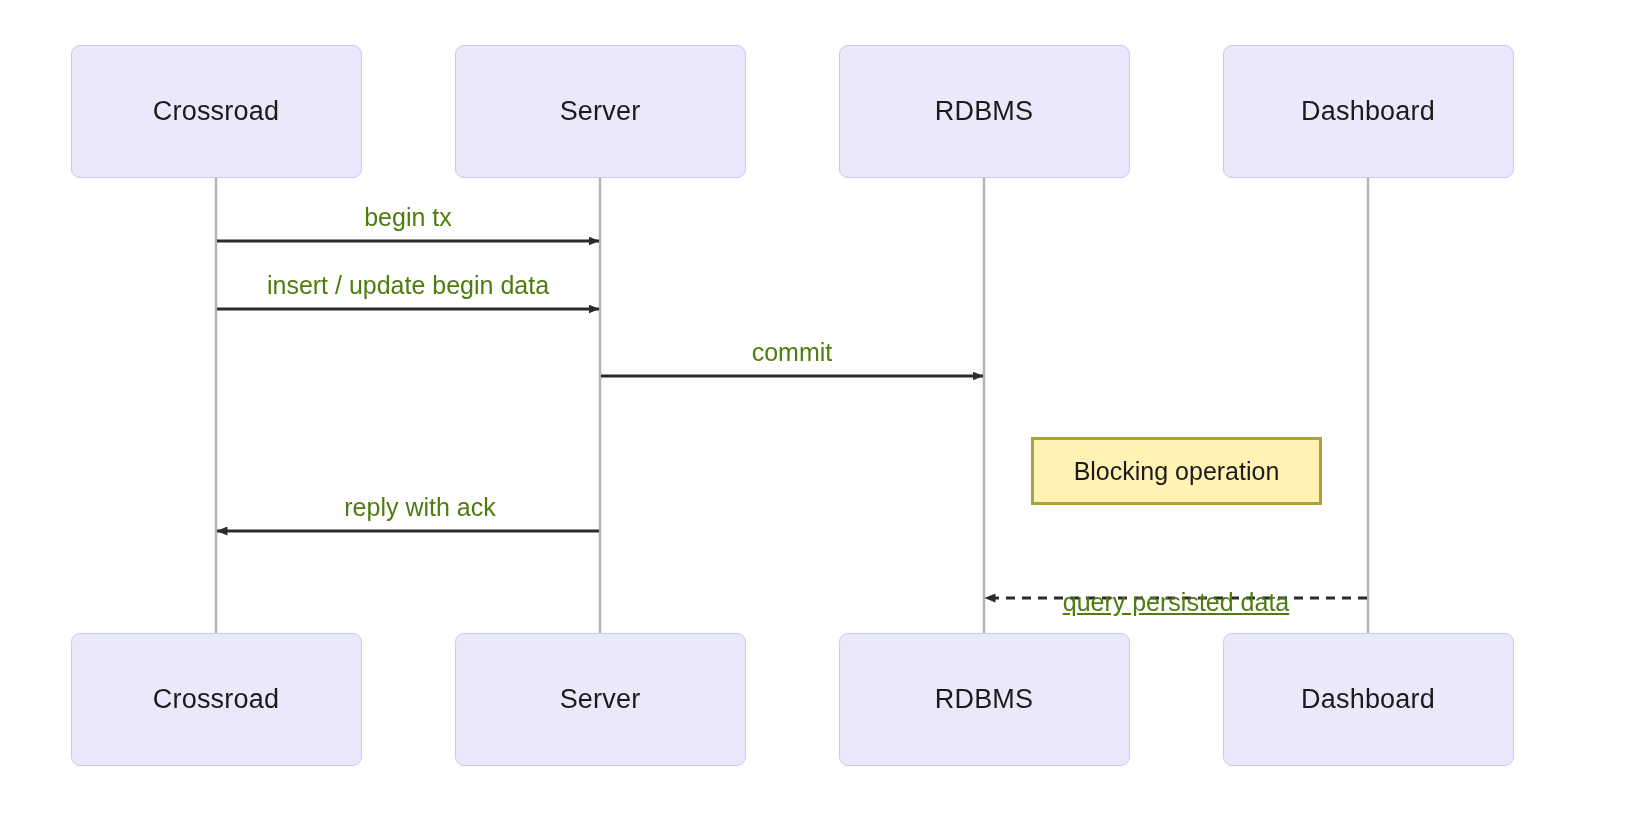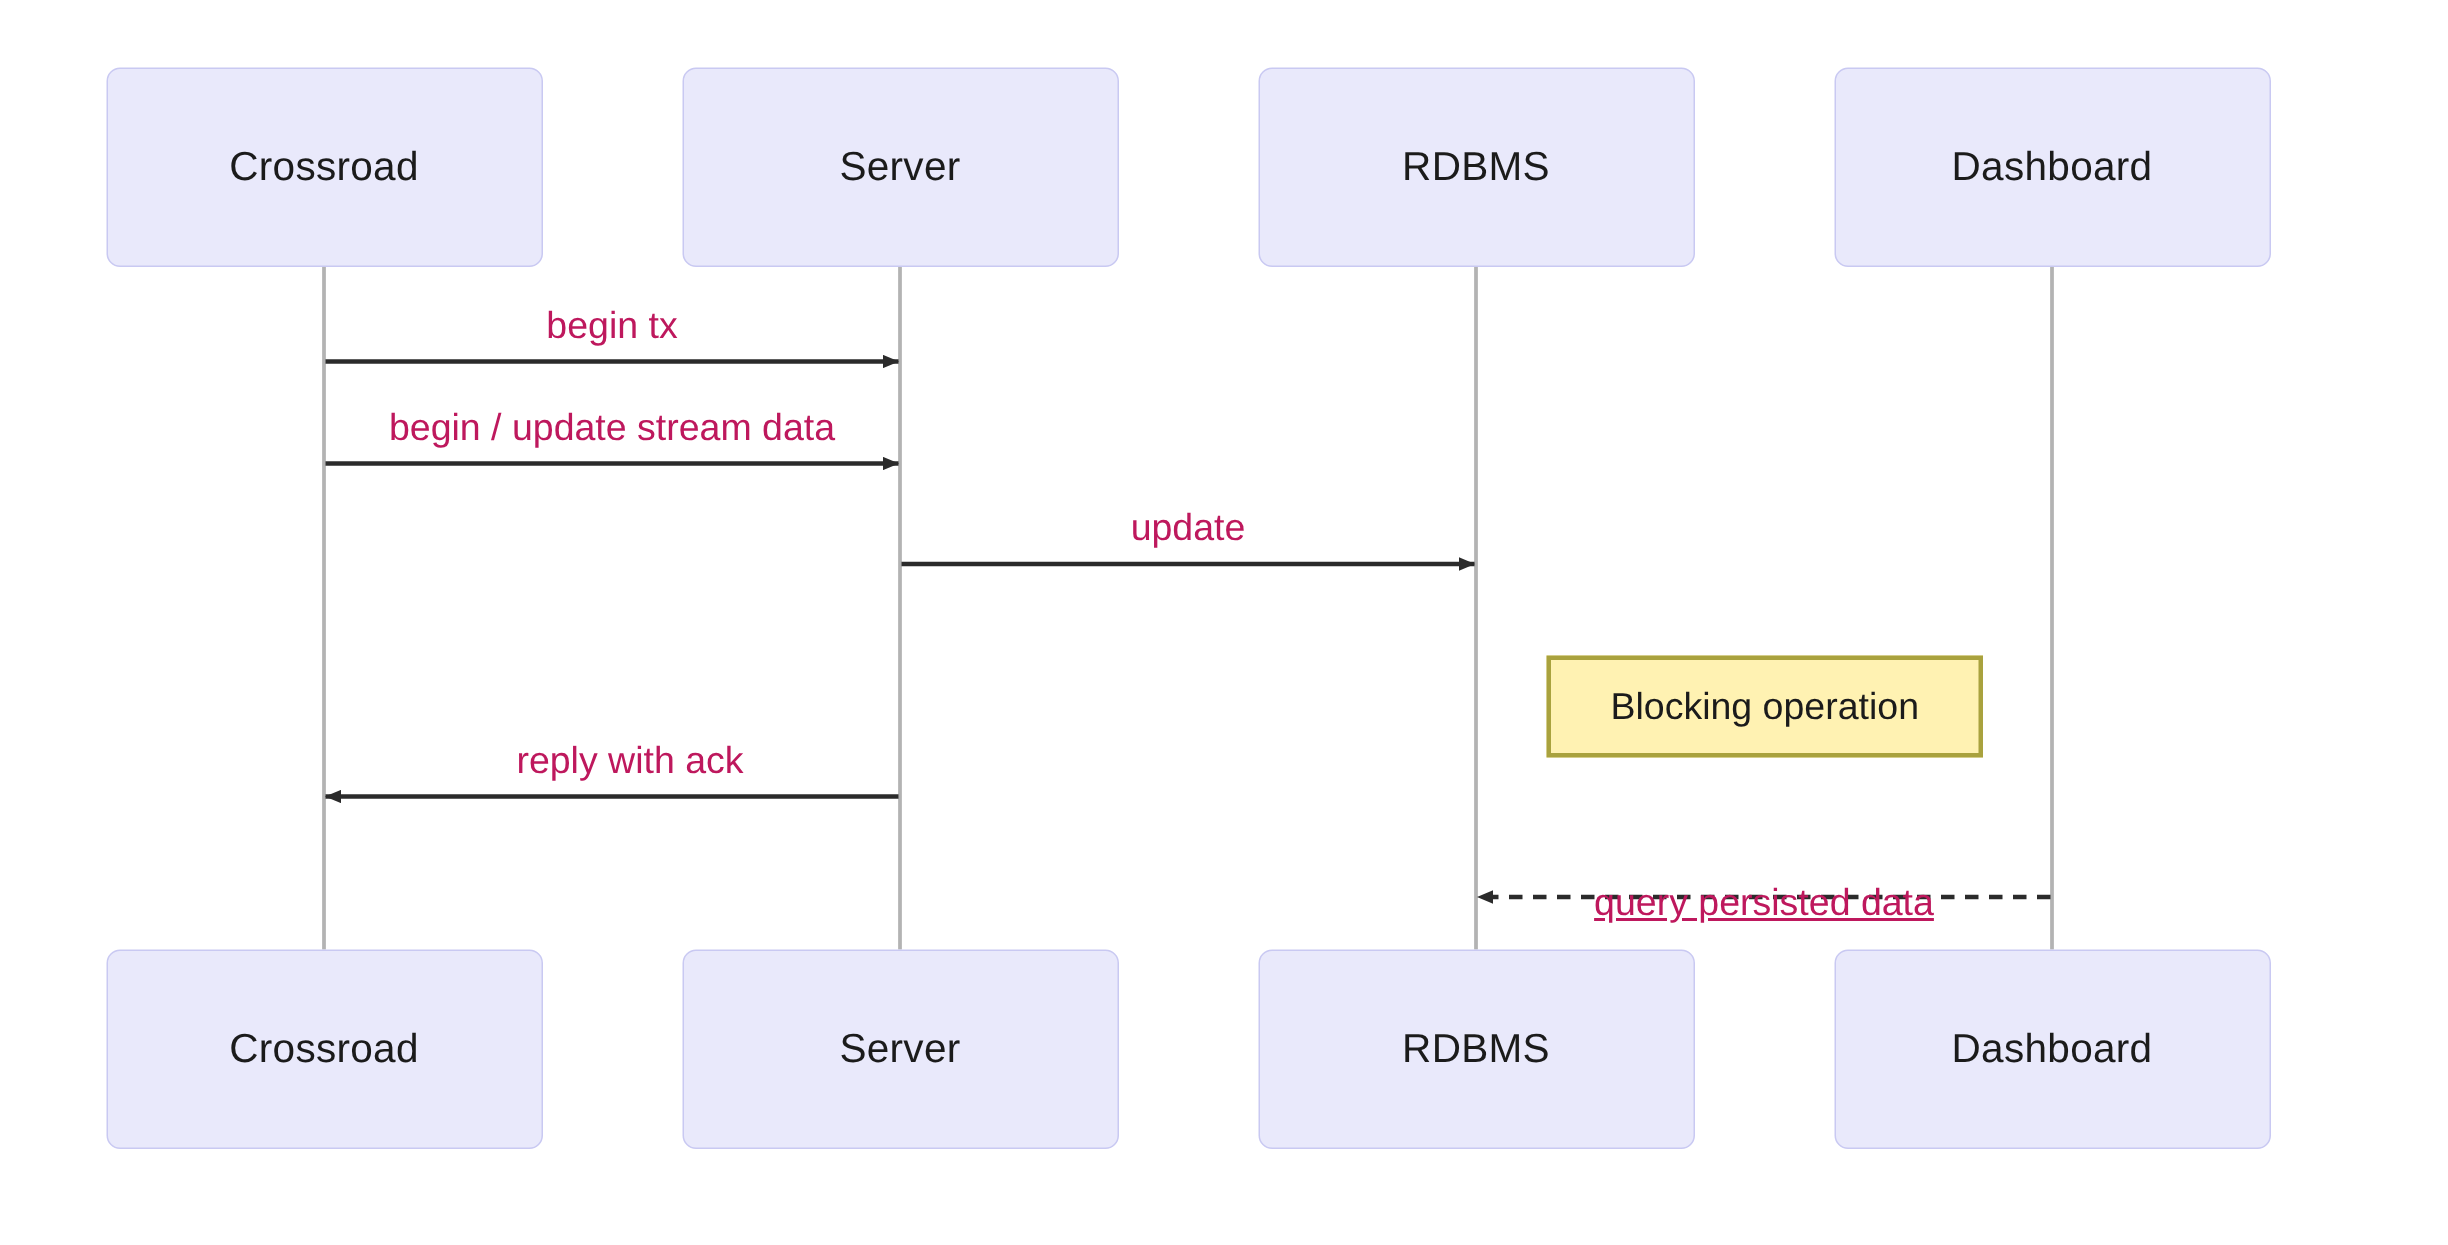--- a/index.html
+++ b/index.html
@@ -46,21 +46,21 @@
     border: 3px solid #a9a23e;
     display: flex;
     align-items: center;
     justify-content: center;
     font-size: 25px;
     color: #1b1b1b;
   }
   .msg-label {
     position: absolute;
     font-size: 25px;
-    color: #be185d;
+    color: #4d7c0f;
     white-space: nowrap;
     text-align: center;
     transform: translateX(-50%);
   }
 </style>
 </head>
 <body>
 
 <div id="canvas">
 
@@ -117,19 +117,19 @@
         <span>Dashboard</span>
       </div>
     </div>
   <div id="note-layer">
       <div class="note-box" style="left: 1031px; top: 397px; width: 291px; height: 68px; margin-top: 40px;">
         <span>Blocking operation</span>
       </div>
     </div>
   <div id="label-layer">
       <div class="msg-label" style="left: 408px; top: 203px;">begin tx</div>
-      <div class="msg-label" style="left: 408px; top: 271px;">begin / update stream data</div>
-      <div class="msg-label" style="left: 792px; top: 338px;">update</div>
+      <div class="msg-label" style="left: 408px; top: 271px;">insert / update begin data</div>
+      <div class="msg-label" style="left: 792px; top: 338px;">commit</div>
       <div class="msg-label" style="left: 408px; top: 493px; margin-left: 12px;">reply with ack</div>
       <div class="msg-label" style="left: 1176px; top: 588px; text-decoration: underline;">query persisted data</div>
     </div>
 
 </div>
 
 </body></html>

